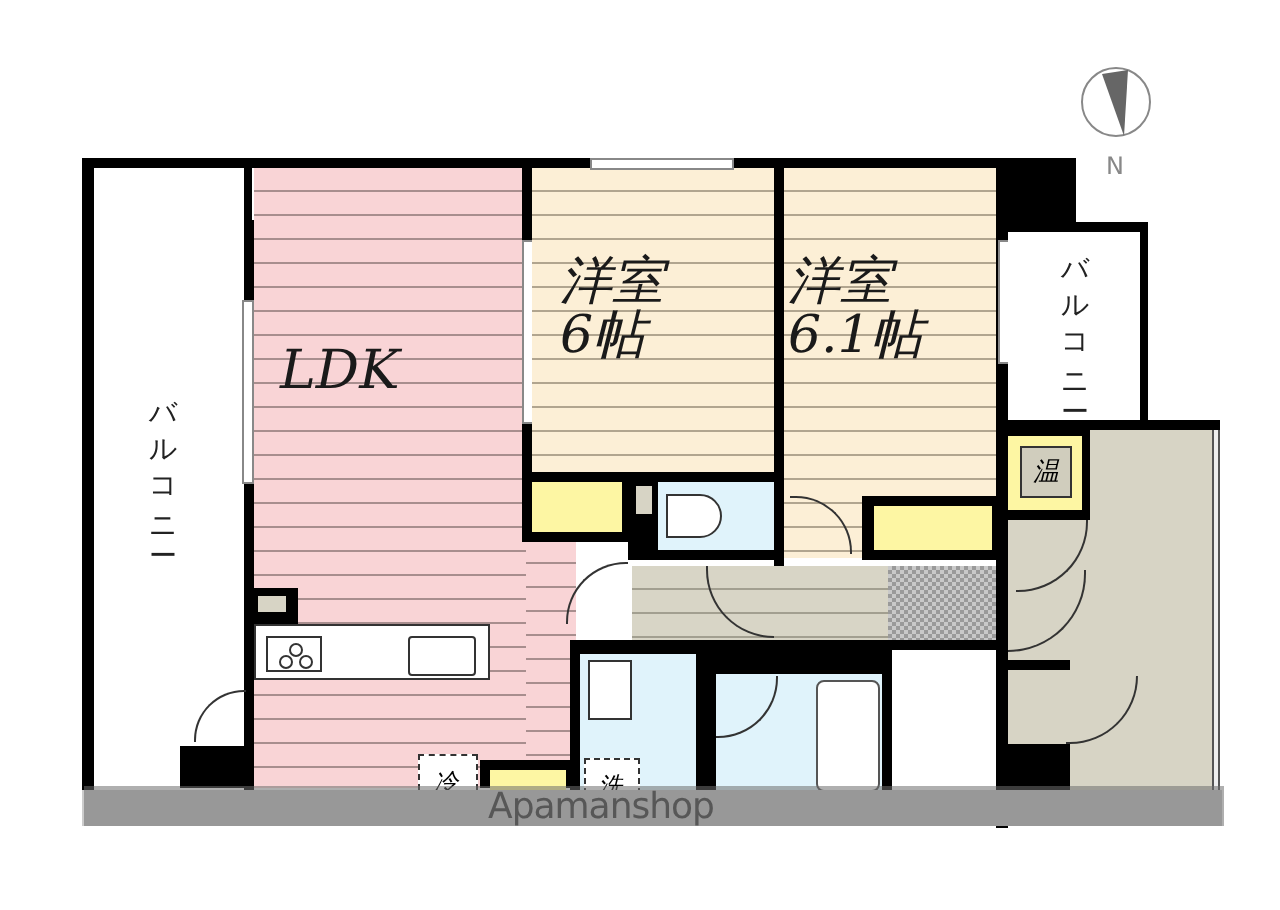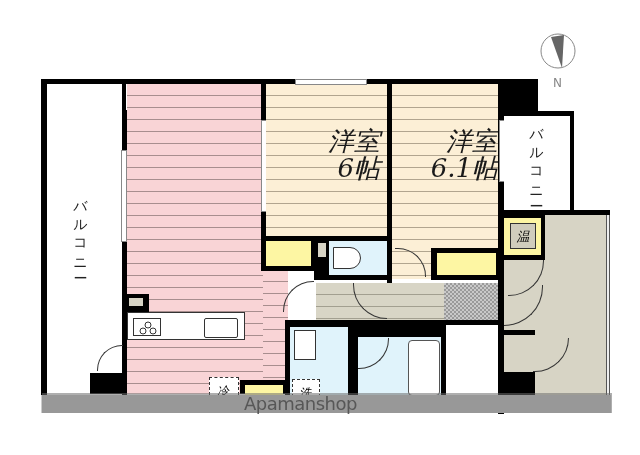--- a/index.html
+++ b/index.html
@@ -7,21 +7,21 @@
   .abs{position:absolute;box-sizing:border-box;}
   .wall{background:#000;}
   .pink{background-color:#f9d4d6;background-image:repeating-linear-gradient(to bottom,transparent 0,transparent 11px,#a88e8e 11px,#a88e8e 12px);}
   .cream{background-color:#fcefd6;background-image:repeating-linear-gradient(to bottom,transparent 0,transparent 11px,#b1a58f 11px,#b1a58f 12px);}
   .grey{background-color:#d8d5c6;background-image:repeating-linear-gradient(to bottom,transparent 0,transparent 11px,#a29f90 11px,#a29f90 12px);}
   .greyflat{background:#d7d4c5;}
   .blue{background:#e0f3fb;}
   .yellow{background:#fdf6a3;}
   .white{background:#fff;}
   .tile{background-color:#c9c9c9;background-image:linear-gradient(45deg,#9a9a9a 25%,transparent 25%,transparent 75%,#9a9a9a 75%),linear-gradient(45deg,#9a9a9a 25%,transparent 25%,transparent 75%,#9a9a9a 75%);background-size:4px 4px;background-position:0 0,2px 2px;}
-  .label{position:absolute;font-style:italic;color:#1a1a1a;text-align:right;line-height:1.05;}
+  .label{position:absolute;font-style:italic;color:#1a1a1a;text-align:left;line-height:1.05;}
   .vtext{position:absolute;writing-mode:vertical-rl;font-family:"DejaVu Sans",sans-serif;color:#222;font-size:14px;letter-spacing:4px;}
   .door{position:absolute;border:1px solid #333;}
   .win{position:absolute;background:#fff;border:1px solid #888;}
   .watermark{position:absolute;left:42px;top:393px;width:570px;height:20px;background:rgba(110,110,110,0.55);}
   .wm-text{position:absolute;left:244px;top:393px;font-family:"DejaVu Sans",sans-serif;font-size:18px;color:rgba(80,80,80,0.9);letter-spacing:-0.5px;}
 </style>
 </head>
 <body>
 
 <div class="abs" style="left:538px;top:31px;width:40px;height:60px;">
@@ -40,20 +40,21 @@
   <div class="abs wall" style="left:498px;top:79px;width:40px;height:35px;"></div>
 
   <div class="abs white" style="left:47px;top:84px;width:75px;height:310px;"></div>
   <div class="vtext" style="left:72px;top:190px;">バルコニー</div>
   <div class="abs wall" style="left:122px;top:110px;width:5px;height:290px;"></div>
   <div class="win" style="left:121px;top:150px;width:4px;height:90px;"></div>
 
   <div class="abs pink" style="left:127px;top:84px;width:136px;height:310px;"></div>
   <div class="abs pink" style="left:263px;top:270px;width:25px;height:124px;"></div>
   <div class="label" style="left:140px;top:172px;width:110px;font-size:27px;">
+    <div>LDK</div>
   </div>
 
   <div class="abs wall" style="left:127px;top:294px;width:22px;height:18px;"></div>
   <div class="abs greyflat" style="left:129px;top:298px;width:14px;height:8px;"></div>
   <div class="abs white" style="left:127px;top:312px;width:118px;height:28px;border:1px solid #333;"></div>
   <div class="abs" style="left:133px;top:318px;width:28px;height:18px;border:1px solid #333;background:#fff;">
     <svg width="28" height="18">
         <circle cx="14" cy="6" r="3" fill="none" stroke="#333"></circle>
         <circle cx="9" cy="12" r="3" fill="none" stroke="#333"></circle>
         <circle cx="19" cy="12" r="3" fill="none" stroke="#333"></circle>

